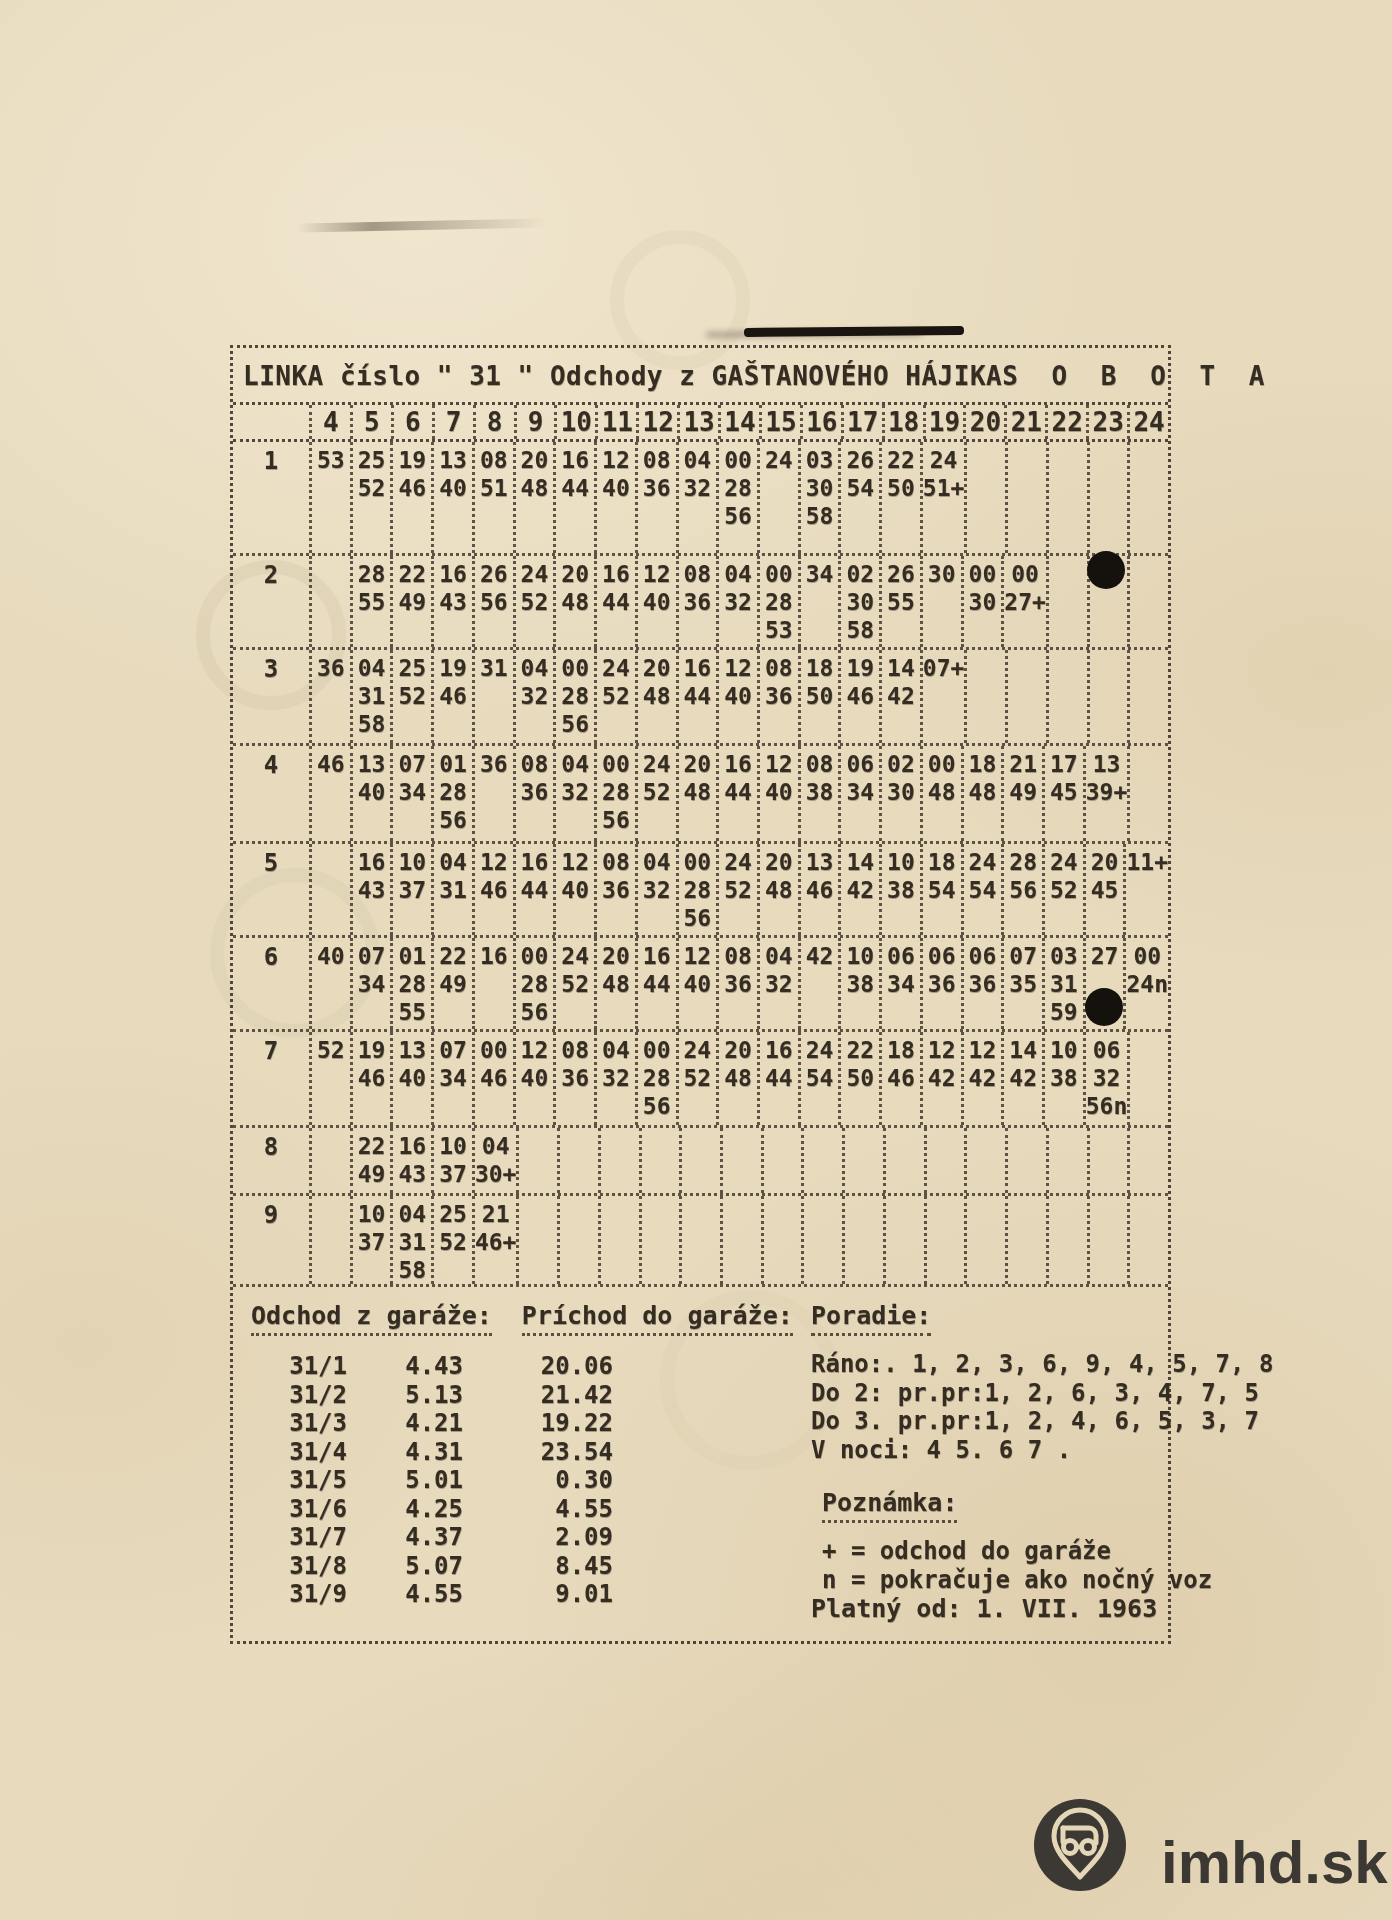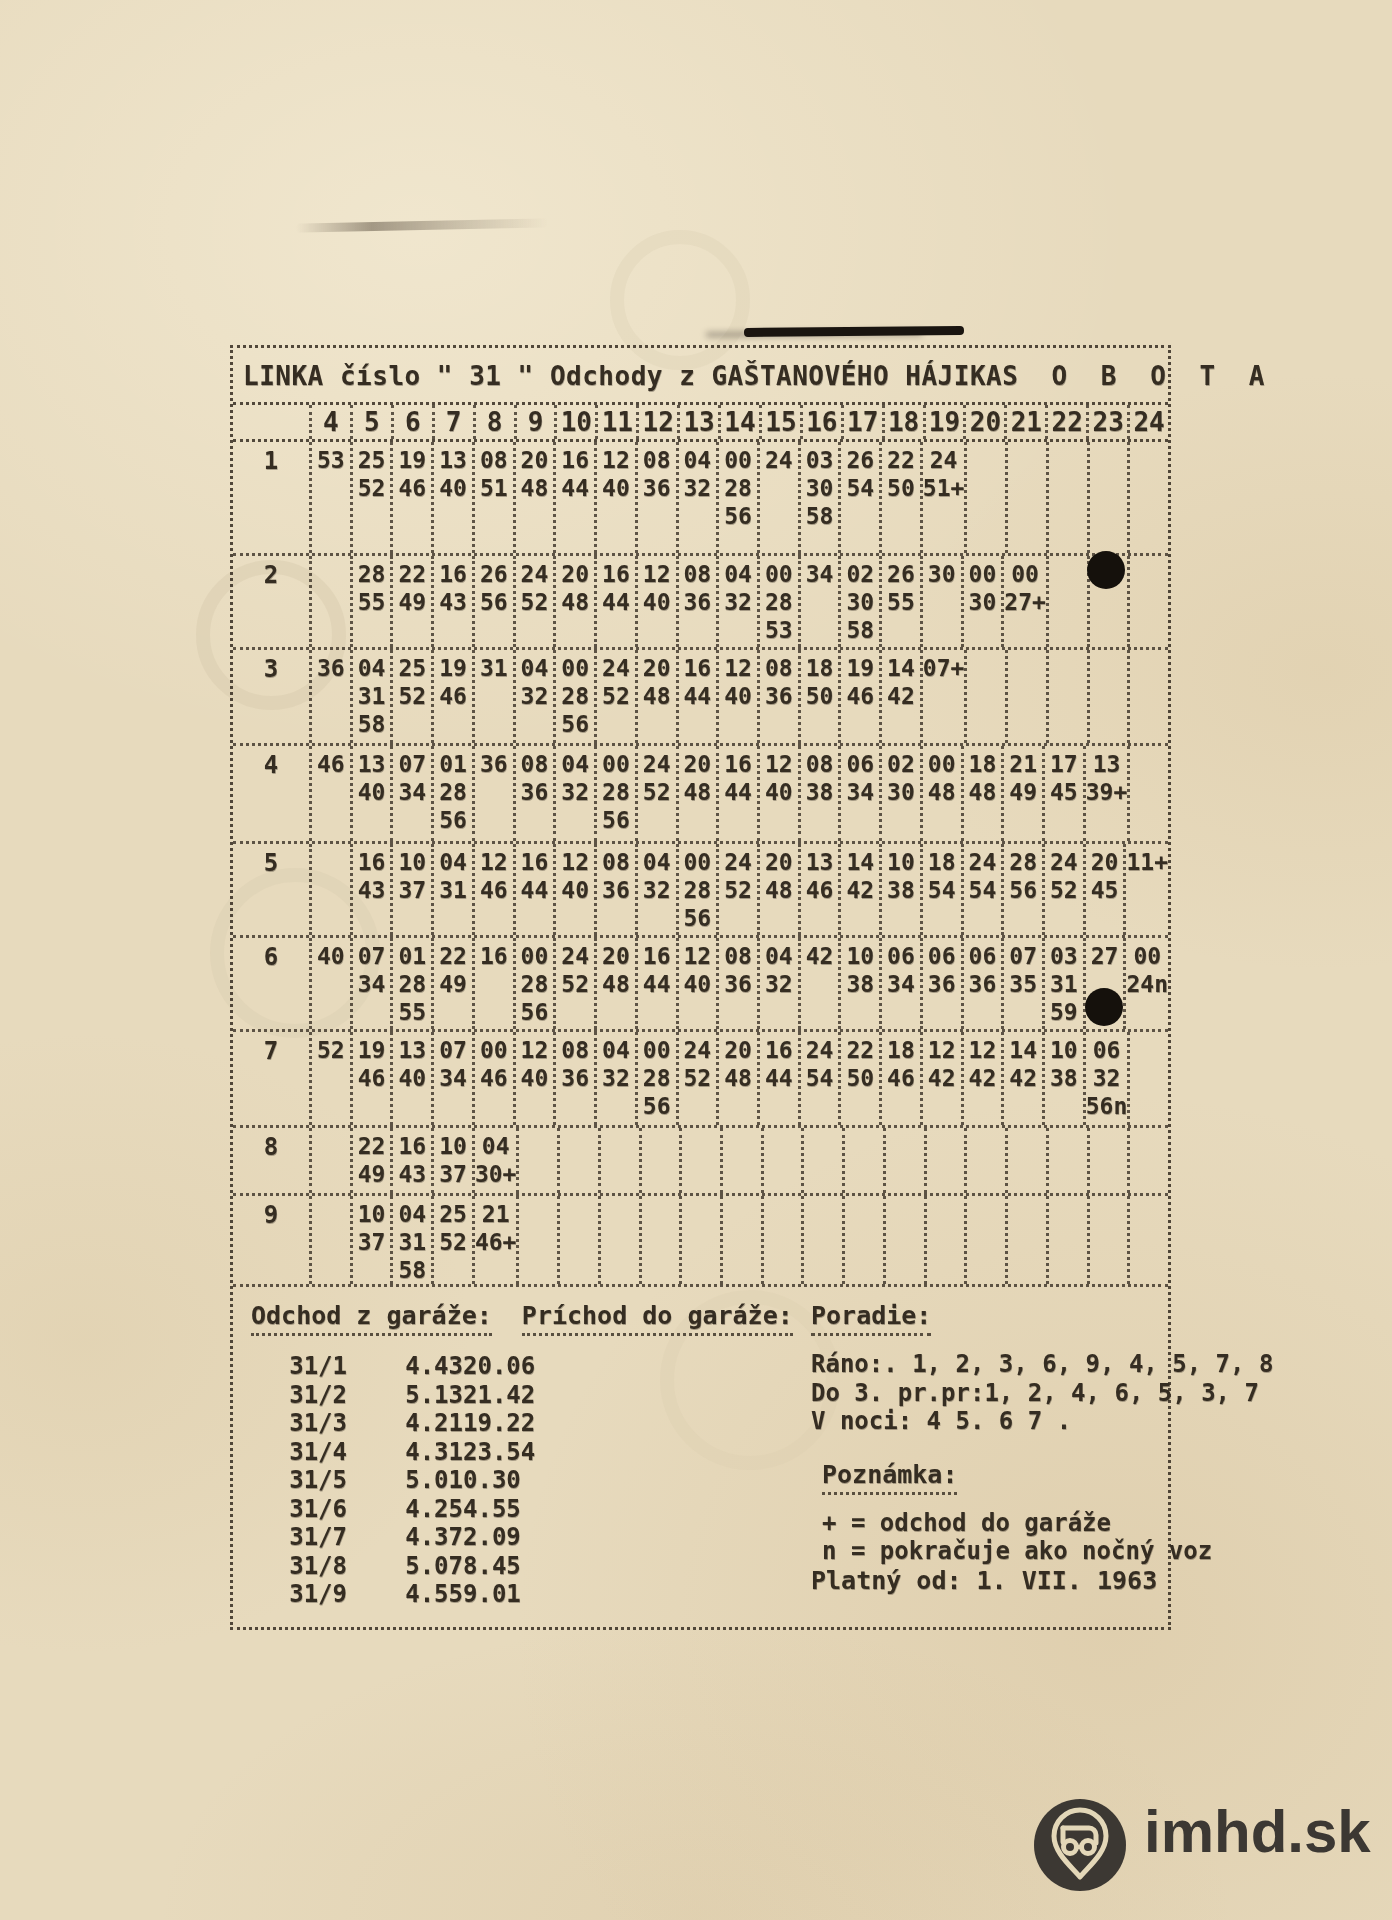--- a/index.html
+++ b/index.html
@@ -75,31 +75,31 @@
   .sec-header {
     display:inline-block; font-size:25px; font-weight:bold;
     border-bottom:3px dotted rgba(54,45,34,.8); padding-bottom:3px; white-space:nowrap;
   }
   .garage-col { width:528px; flex:none; }
   .garage-headers { display:flex; gap:30px; }
   .garage-rows { margin-top:16px; }
   .g-row { display:flex; font-size:24px; font-weight:bold; line-height:28.5px; }
   .g-trip { width:96px;text-align:right; }
   .g-dep { width:116px; text-align:right; }
-  .g-arr { width:150px; }
+  .g-arr { width:150px; text-align:right; }
 
   .right-col { margin-left:32px; flex:1; }
   .order-lines { margin-top:14px; }
   .text-line { font-size:24px; font-weight:bold; line-height:28.5px; white-space:nowrap; }
   .note-block { margin-top:24px;margin-left:11px; }
   .note-lines { margin-top:14px; }
   .valid-line { font-size:25px; font-weight:bold; white-space:nowrap; }
 
   
-  .brand { position:absolute; left:1032px; top:1797px; display:flex; align-items:flex-start; gap:16px; z-index:40; }
+  .brand { position:absolute; left:1032px; top:1797px; display:flex; align-items:flex-end; gap:33px; z-index:40; }
   .brand-text { font-family:"Liberation Sans", sans-serif; font-weight:bold; font-size:60px; color:#3c3833; letter-spacing:0; }
 </style>
 </head>
 <body>
 
 <div class="ghost-ring" style="left:196px; top:560px; width:150px; height:150px;"></div>
 <div class="ghost-ring" style="left:210px; top:868px; width:170px; height:170px; opacity:.7;"></div>
 <div class="ghost-ring" style="left:610px; top:230px; width:140px; height:140px; opacity:.6;"></div>
 <div class="ghost-ring" style="left:660px; top:1290px; width:180px; height:180px; opacity:.5;"></div>
 <div class="smudge-pencil"></div>
@@ -822,20 +822,21 @@
             <div class="g-dep">4.55</div>
             <div class="g-arr">9.01</div>
           </div>
         </div>
     </div>
 
     <div class="right-col">
       <span class="sec-header">Poradie:</span>
       <div class="order-lines" id="order-lines">
           <div class="text-line">Ráno:. 1, 2, 3, 6, 9, 4, 5, 7, 8</div>
+          <div class="text-line">Do 2: pr.pr:1, 2, 6, 3, 4, 7, 5</div>
           <div class="text-line">Do 3. pr.pr:1, 2, 4, 6, 5, 3, 7</div>
           <div class="text-line">V noci: 4  5.  6  7 .</div>
         </div>
 
       <div class="note-block">
         <span class="sec-header">Poznámka:</span>
         <div class="note-lines" id="note-lines">
             <div class="text-line">+ = odchod do garáže</div>
             <div class="text-line">n = pokračuje ako nočný voz</div>
           </div>

